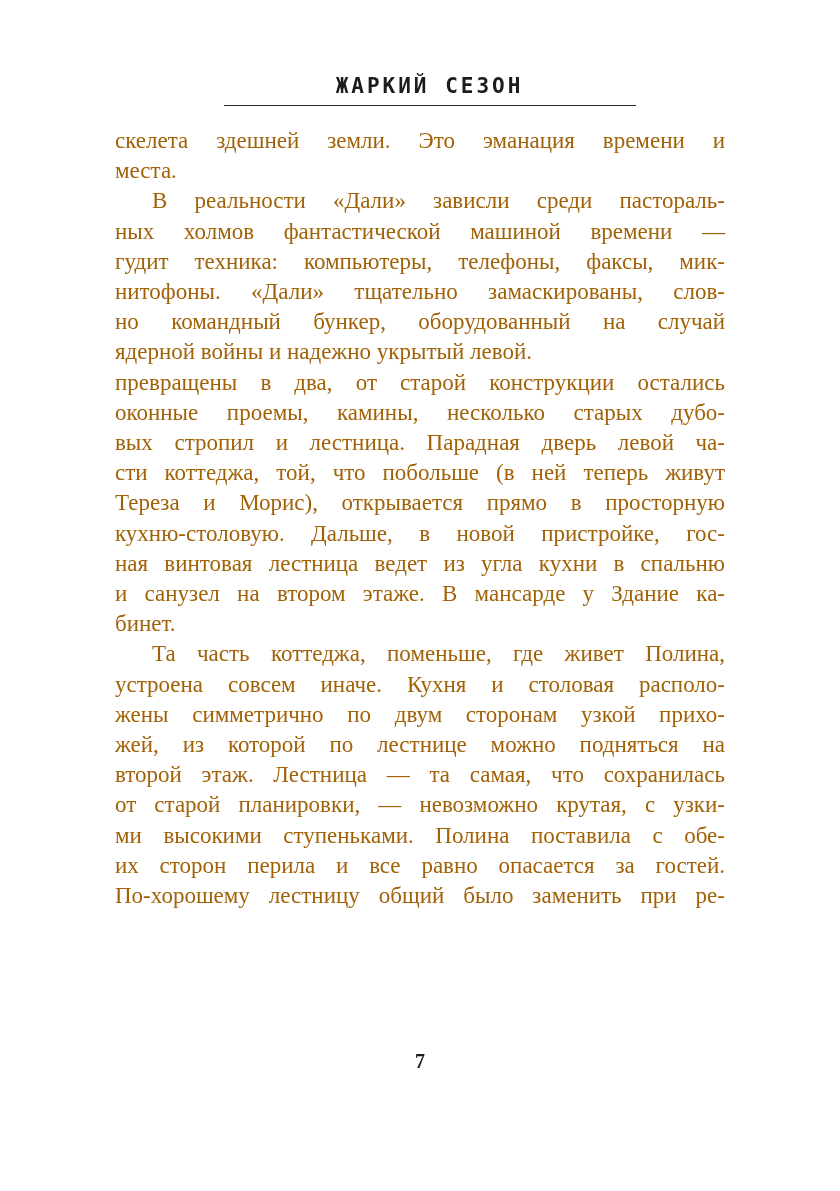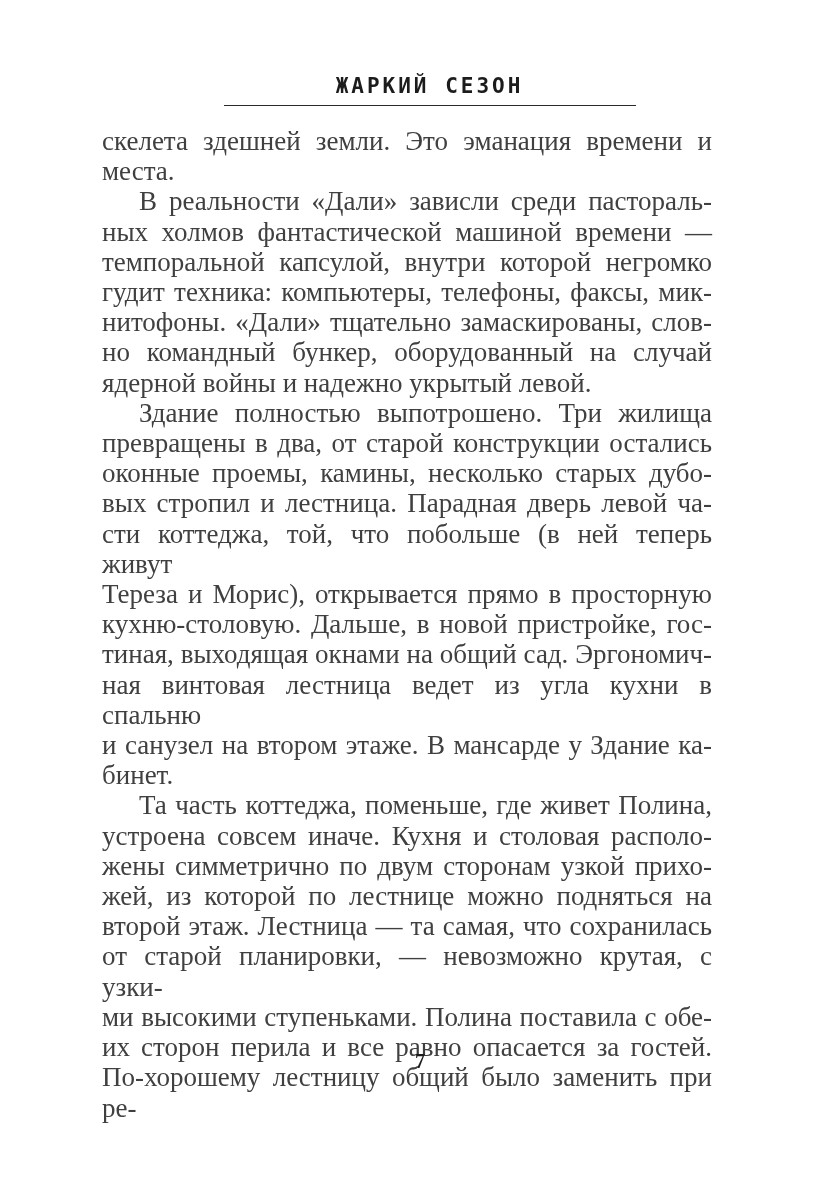--- a/index.html
+++ b/index.html
@@ -33,25 +33,25 @@
   }
   .header-rule {
     width: 412px;
     height: 0;
     margin: 7px auto 0 auto;
     border-top: 1.5px solid #2a2a2a;
   }
   .body-text {
     position: absolute;
     top: 126px;
-    left: 102px;
+    left: 115px;
     width: 610px;
-    font-size: 27px;
+    font-size: 23px;
     line-height: 30.2px;
-    color: #404040;
+    color: #a16207;
   }
   .paragraph {
     margin: 0;
   }
   .line {
     text-align: justify;
     text-align-last: justify;
   }
   .line.flush {
     text-align: right;
@@ -81,35 +81,32 @@
   </div>
 
   <div class="body-text" id="text-block">
       <div class="paragraph">
         <div class="line">скелета здешней земли. Это эманация времени и</div>
         <div class="line flush">места.</div>
       </div>
       <div class="paragraph">
         <div class="line indent">В реальности «Дали» зависли среди пастораль-</div>
         <div class="line">ных холмов фантастической машиной времени —</div>
-        <div class="line">темпоральной капсулой, внутри которой негромко</div>
         <div class="line">гудит техника: компьютеры, телефоны, факсы, мик-</div>
         <div class="line">нитофоны. «Дали» тщательно замаскированы, слов-</div>
         <div class="line">но командный бункер, оборудованный на случай</div>
         <div class="line flush">ядерной войны и надежно укрытый левой.</div>
       </div>
       <div class="paragraph">
-        <div class="line indent">Здание полностью выпотрошено. Три жилища</div>
         <div class="line">превращены в два, от старой конструкции остались</div>
         <div class="line">оконные проемы, камины, несколько старых дубо-</div>
         <div class="line">вых стропил и лестница. Парадная дверь левой ча-</div>
         <div class="line">сти коттеджа, той, что побольше (в ней теперь живут</div>
         <div class="line">Тереза и Морис), открывается прямо в просторную</div>
         <div class="line">кухню-столовую. Дальше, в новой пристройке, гос-</div>
-        <div class="line">тиная, выходящая окнами на общий сад. Эргономич-</div>
         <div class="line">ная винтовая лестница ведет из угла кухни в спальню</div>
         <div class="line">и санузел на втором этаже. В мансарде у Здание ка-</div>
         <div class="line flush">бинет.</div>
       </div>
       <div class="paragraph">
         <div class="line indent">Та часть коттеджа, поменьше, где живет Полина,</div>
         <div class="line">устроена совсем иначе. Кухня и столовая располо-</div>
         <div class="line">жены симметрично по двум сторонам узкой прихо-</div>
         <div class="line">жей, из которой по лестнице можно подняться на</div>
         <div class="line">второй этаж. Лестница — та самая, что сохранилась</div>

